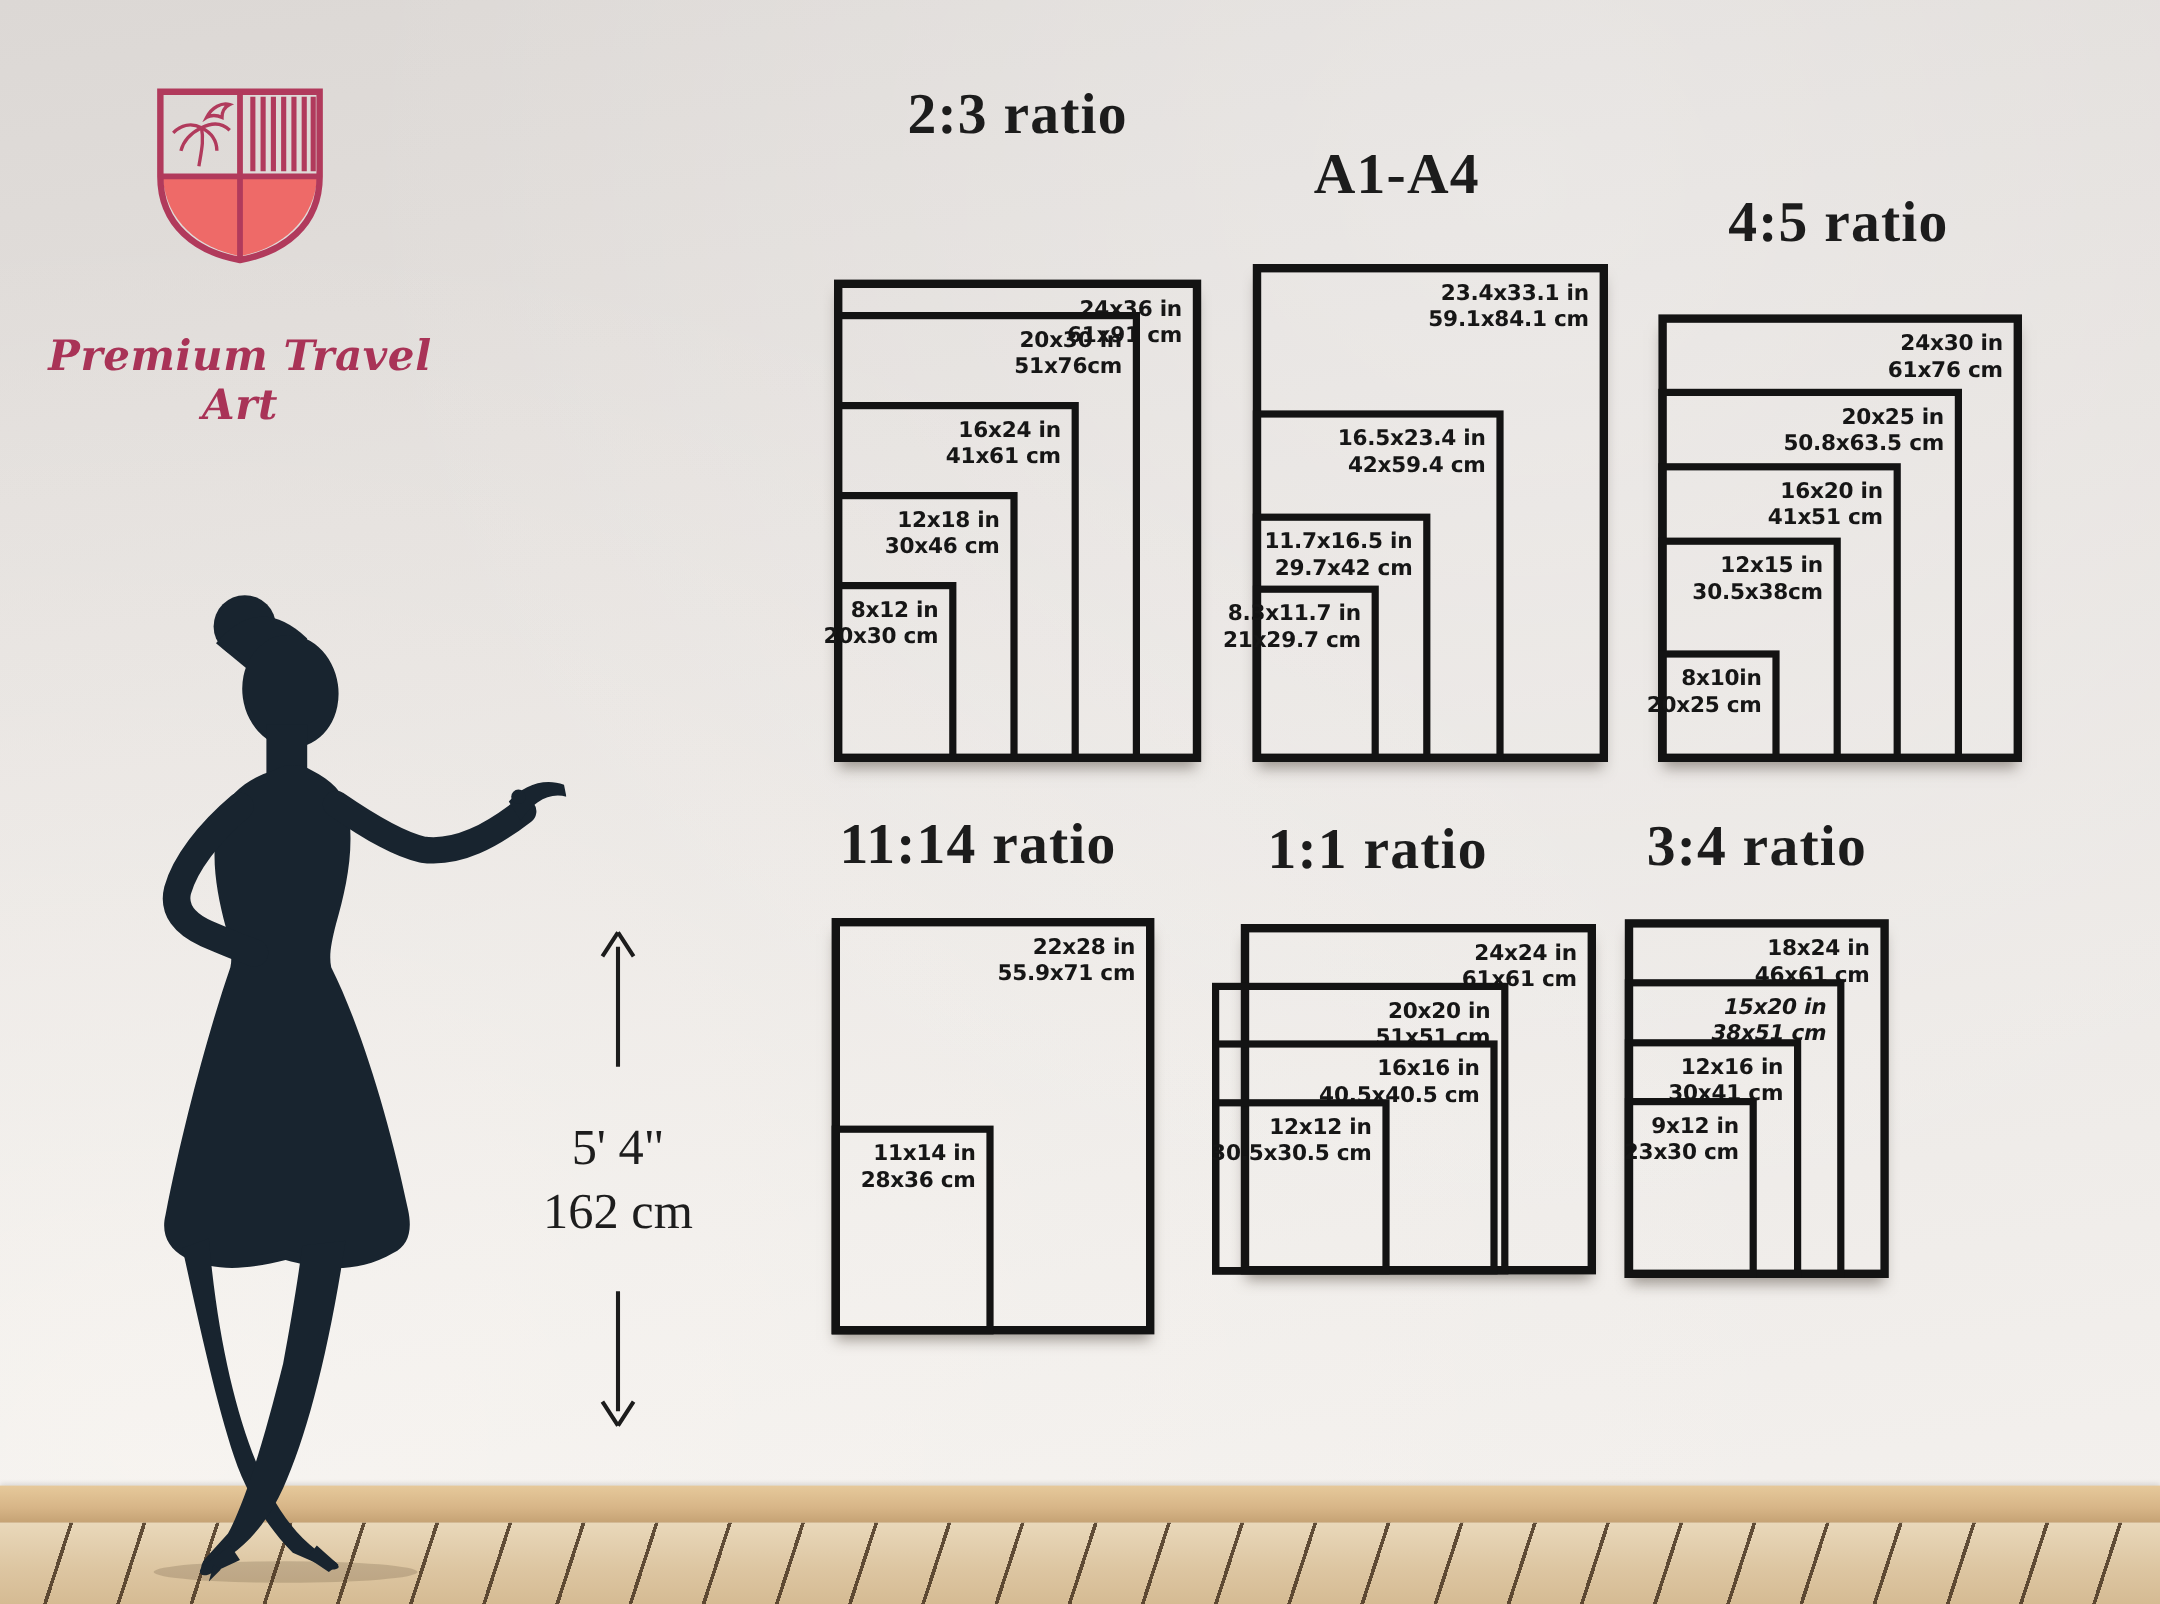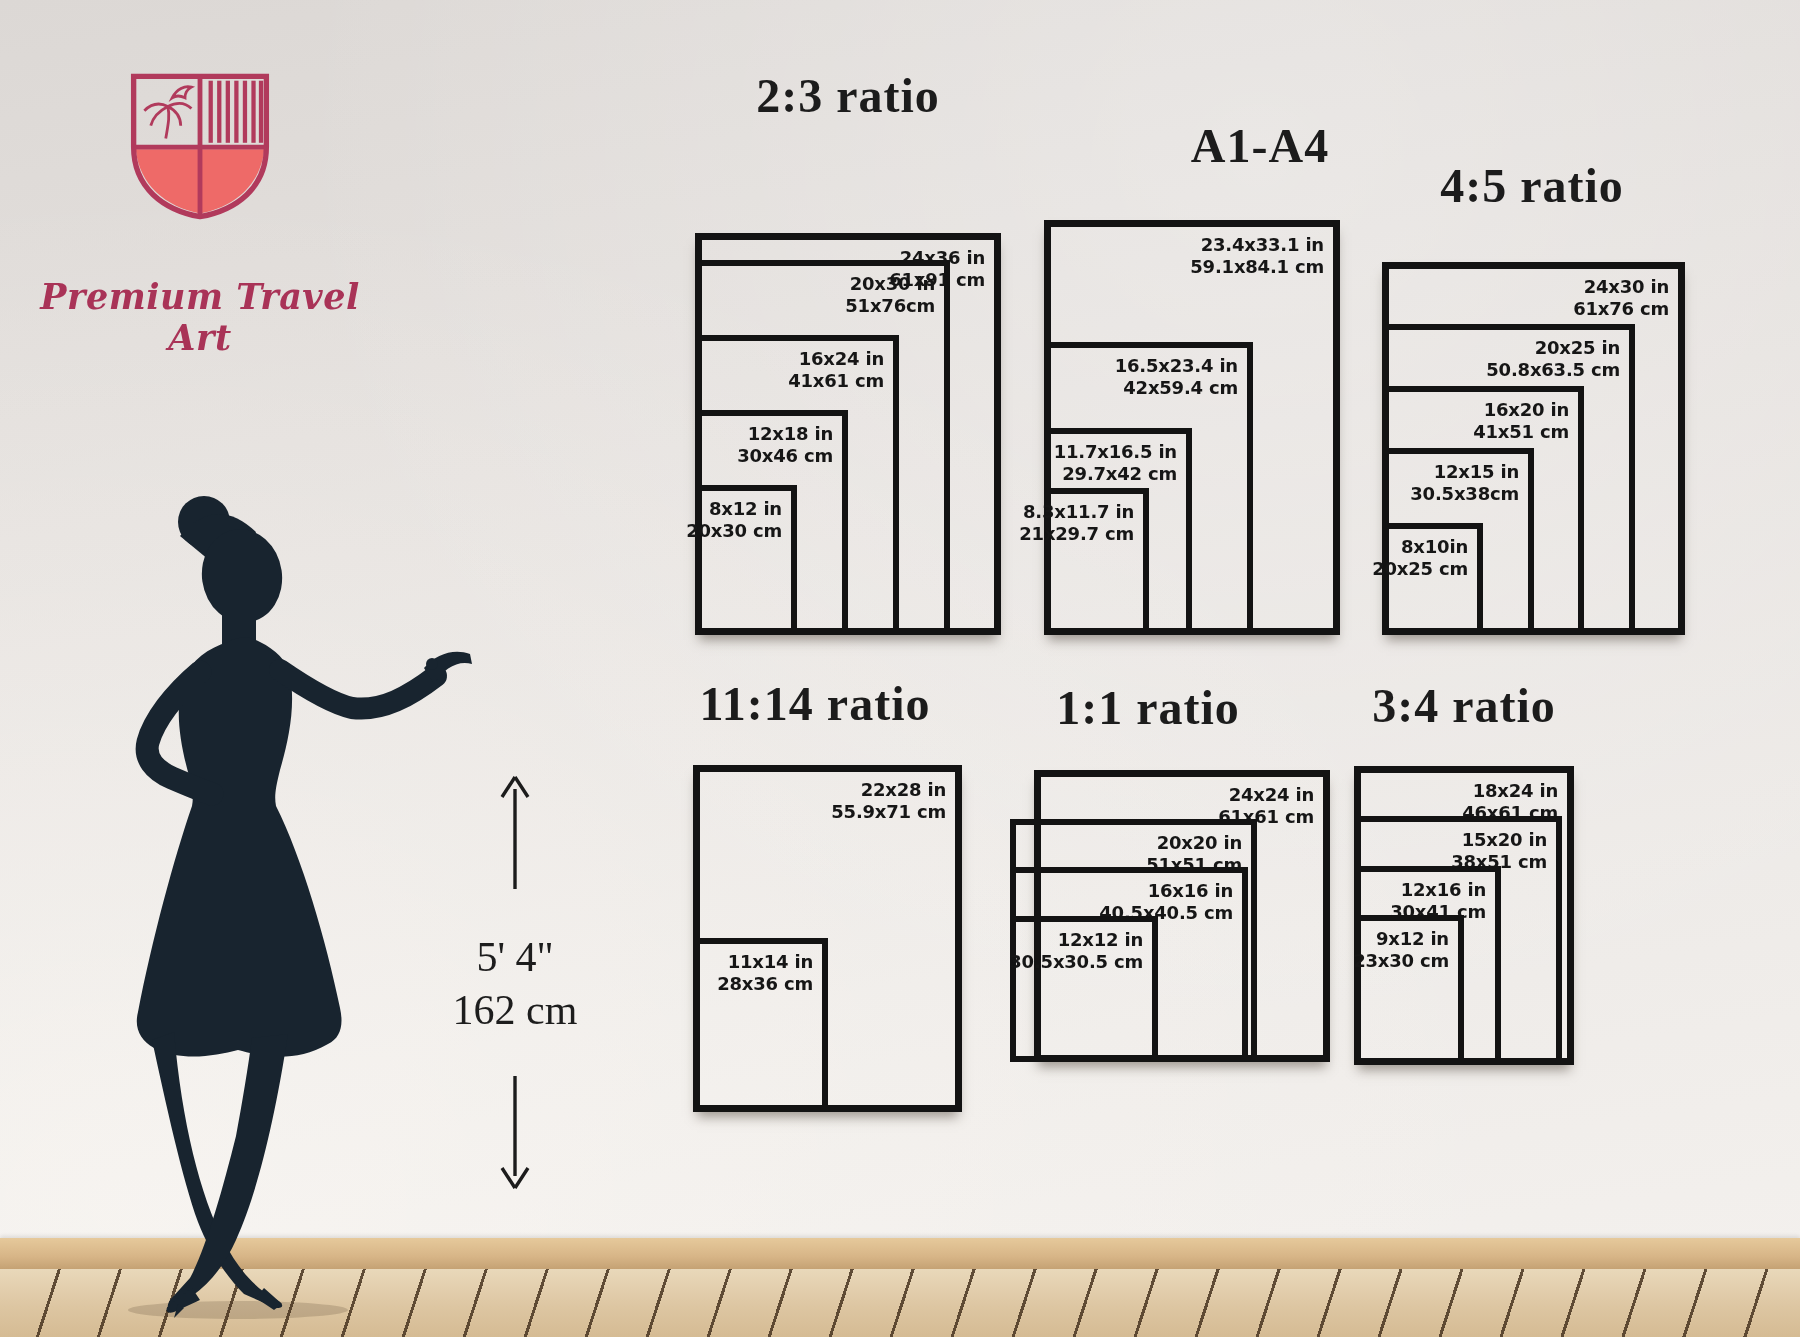--- a/index.html
+++ b/index.html
@@ -187,21 +187,21 @@
             <div>30x46 cm</div>
           </div>
         </div>
         <div class="size-rect" style="width: 102px; height: 150px;">
           <div class="size-label">
             <div>8x12 in</div>
             <div>20x30 cm</div>
           </div>
         </div>
       </div>
-      <div class="group-title" style="left: 1260px; top: 118px;">A1-A4</div>
+      <div class="group-title" style="left: 1164px; top: 118px;">A1-A4</div>
       <div class="group-box" style="left: 1044px; top: 220px; width: 296px; height: 415px;">
         <div class="size-rect outer" style="width: 296px; height: 415px;">
           <div class="size-label">
             <div>23.4x33.1 in</div>
             <div>59.1x84.1 cm</div>
           </div>
         </div>
         <div class="size-rect" style="width: 209px; height: 293px;">
           <div class="size-label">
             <div>16.5x23.4 in</div>
@@ -240,21 +240,21 @@
             <div>16x20 in</div>
             <div>41x51 cm</div>
           </div>
         </div>
         <div class="size-rect" style="width: 152px; height: 187px;">
           <div class="size-label">
             <div>12x15 in</div>
             <div>30.5x38cm</div>
           </div>
         </div>
-        <div class="size-rect" style="width: 101px; height: 112px;">
+        <div class="size-rect" style="width: 101px; height: 93px;">
           <div class="size-label">
             <div>8x10in</div>
             <div>20x25 cm</div>
           </div>
         </div>
       </div>
       <div class="group-title" style="left: 815px; top: 676px;">11:14 ratio</div>
       <div class="group-box" style="left: 693px; top: 765px; width: 269px; height: 347px;">
         <div class="size-rect outer" style="width: 269px; height: 347px;">
           <div class="size-label">
@@ -297,21 +297,21 @@
         </div>
       </div>
       <div class="group-title" style="left: 1464px; top: 678px;">3:4 ratio</div>
       <div class="group-box" style="left: 1354px; top: 766px; width: 220px; height: 299px;">
         <div class="size-rect outer" style="width: 220px; height: 299px;">
           <div class="size-label">
             <div>18x24 in</div>
             <div>46x61 cm</div>
           </div>
         </div>
-        <div class="size-rect" style="width: 208px; height: 249px;">
+        <div class="size-rect" style="width: 183px; height: 249px; font-style: italic;">
           <div class="size-label">
             <div>15x20 in</div>
             <div>38x51 cm</div>
           </div>
         </div>
         <div class="size-rect" style="width: 147px; height: 199px;">
           <div class="size-label">
             <div>12x16 in</div>
             <div>30x41 cm</div>
           </div>

